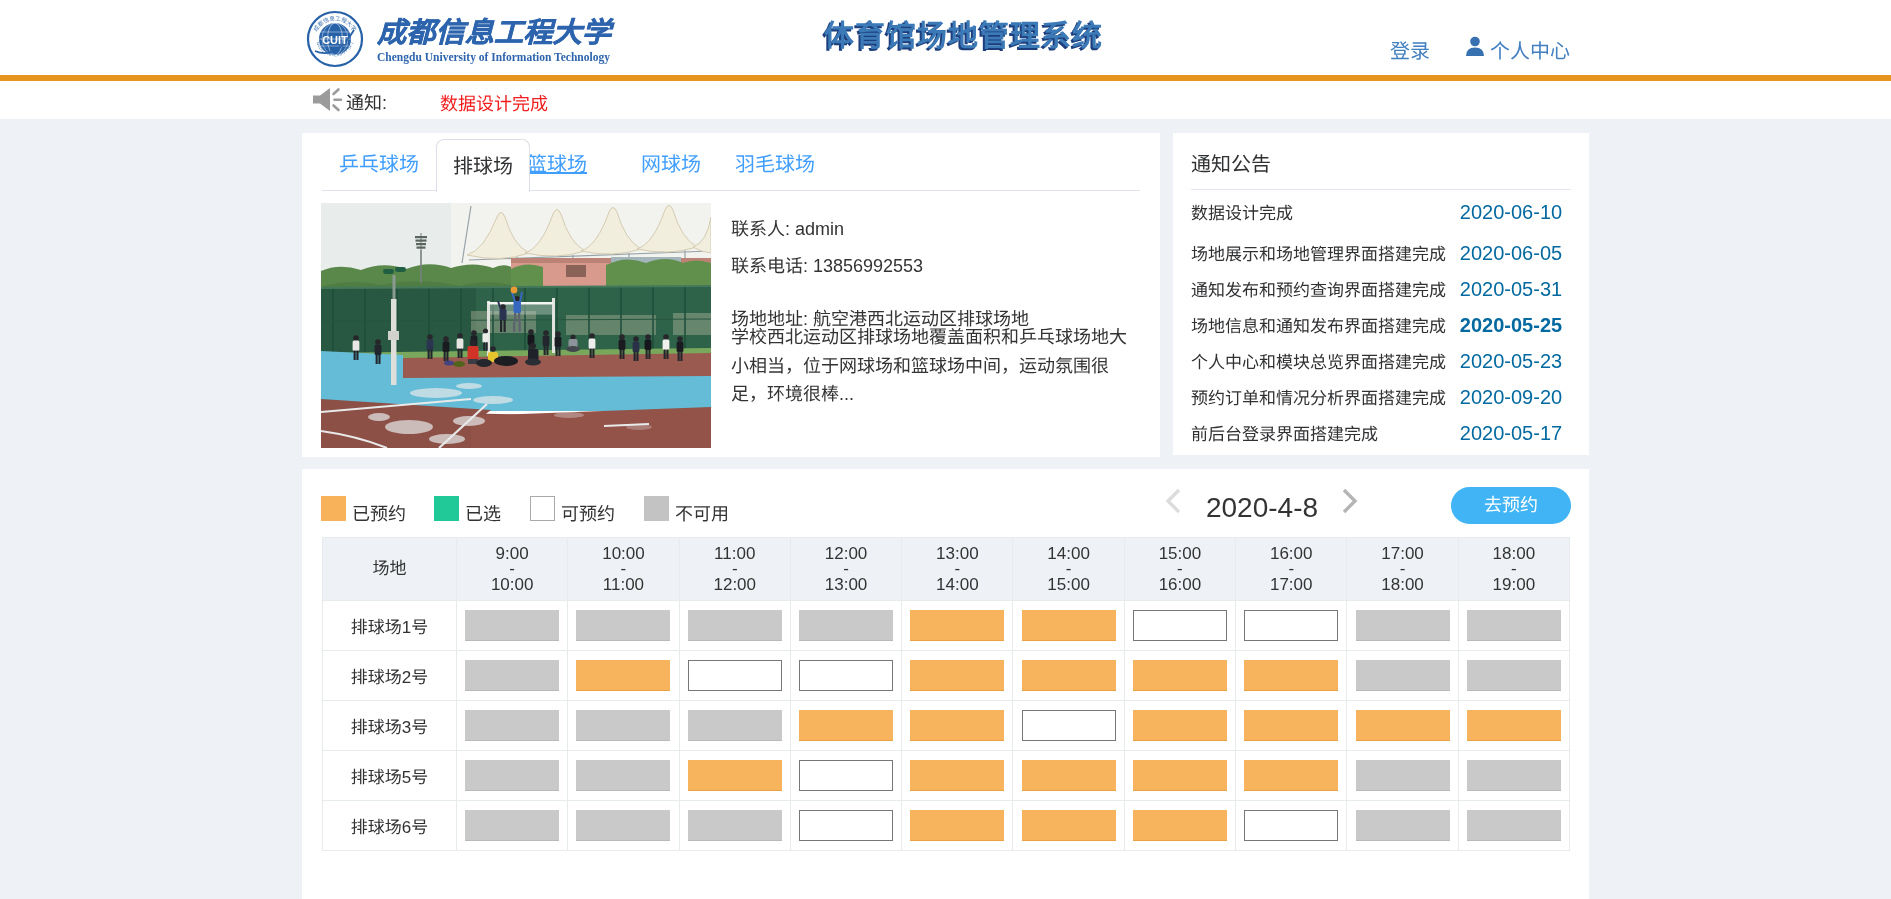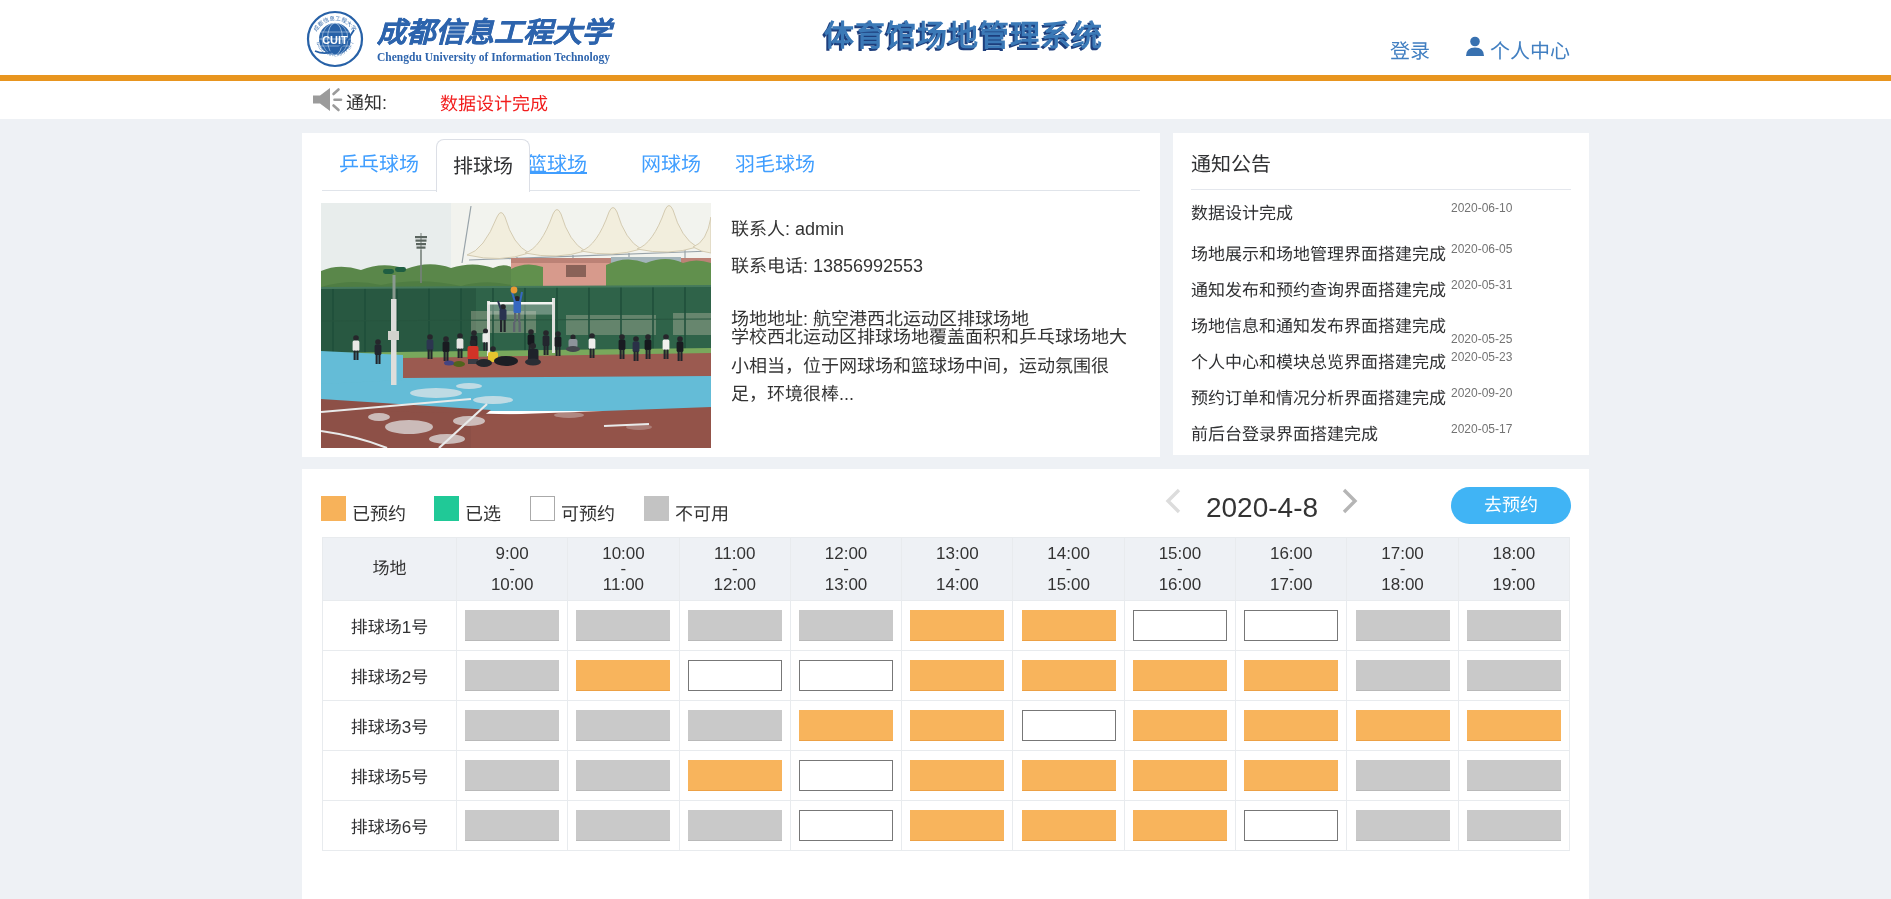--- a/index.html
+++ b/index.html
@@ -34,21 +34,21 @@
   line-height:53px; color:#303133; border-radius:8px 8px 0 0; z-index:2; }
 
 .photo { position:absolute; left:321px; top:203px; width:390px; height:245px; }
 .inf { position:absolute; left:731px; font-size:18px; color:#333; white-space:nowrap; }
 .para { position:absolute; left:731px; top:323px; width:412px; font-size:18px; color:#333;
   line-height:28.5px; white-space:normal; }
 
 .nt-h { position:absolute; left:1191px; top:148px; font-size:20px; color:#303133; }
 .nt-line { position:absolute; left:1191px; top:189px; width:380px; height:1px; background:#e4e7ed; }
 .nt-item-t { position:absolute; left:1191px; font-size:17px; color:#303133; white-space:nowrap; }
-.nt-item-d { position:absolute; font-size:12px; color:#737373; width:120px; text-align:left; left:1451px; }
+.nt-item-d { position:absolute; font-size:20px; color:#0369a1; width:120px; text-align:center; left:1451px; }
 
 .sq { position:absolute; width:25px; height:25px; top:496px; }
 .lg-t { position:absolute; top:499px; font-size:18px; color:#333; }
 .dateTxt { position:absolute; left:1196px; top:492px; width:132px; text-align:center; font-size:28px; color:#333; }
 .btn { position:absolute; left:1451px; top:487px; width:120px; height:37px; background:#40b4f5;
   border-radius:19px; color:#fff; font-size:18px; text-align:center; line-height:37px; }
 
 table.grid { position:absolute; left:322px; top:537px; width:1248px; border-collapse:collapse; table-layout:fixed; }
 table.grid th, table.grid td { border:1px solid #e8ebee; padding:0; }
 table.grid th { background:#eef1f5; font-weight:normal; font-size:17px; color:#333;
@@ -304,21 +304,21 @@
 
   <div class="nt-h">通知公告</div>
   <div class="nt-line"></div>
   <div class="nt-item-t" style="top:199px;">数据设计完成</div>
     <div class="nt-item-d" style="top:201px;">2020-06-10</div>
   <div class="nt-item-t" style="top:240px;">场地展示和场地管理界面搭建完成</div>
     <div class="nt-item-d" style="top:242px;">2020-06-05</div>
   <div class="nt-item-t" style="top:276px;">通知发布和预约查询界面搭建完成</div>
     <div class="nt-item-d" style="top:278px;">2020-05-31</div>
   <div class="nt-item-t" style="top:312px;">场地信息和通知发布界面搭建完成</div>
-    <div class="nt-item-d" style="top:332px;">2020-05-25</div>
+    <div class="nt-item-d" style="top:314px;font-weight:bold;">2020-05-25</div>
   <div class="nt-item-t" style="top:348px;">个人中心和模块总览界面搭建完成</div>
     <div class="nt-item-d" style="top:350px;">2020-05-23</div>
   <div class="nt-item-t" style="top:384px;">预约订单和情况分析界面搭建完成</div>
     <div class="nt-item-d" style="top:386px;">2020-09-20</div>
   <div class="nt-item-t" style="top:420px;">前后台登录界面搭建完成</div>
     <div class="nt-item-d" style="top:422px;">2020-05-17</div>
 
   <div class="sq" style="left:321px;background:#f7b25a;"></div>
     <div class="lg-t" style="left:352px;">已预约</div>
   <div class="sq" style="left:434px;background:#20c997;"></div>

